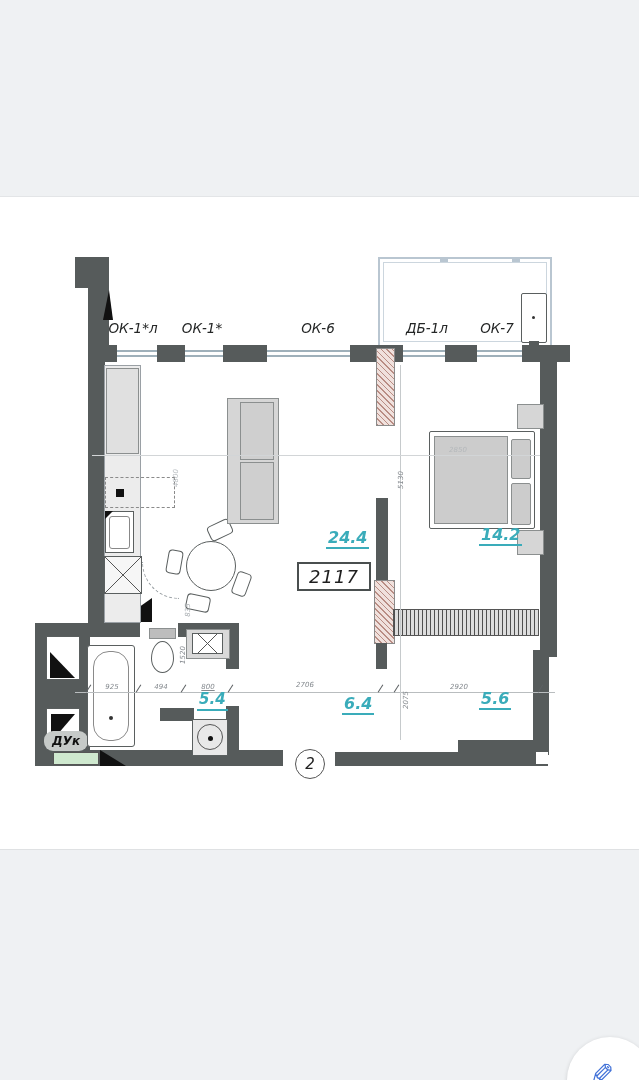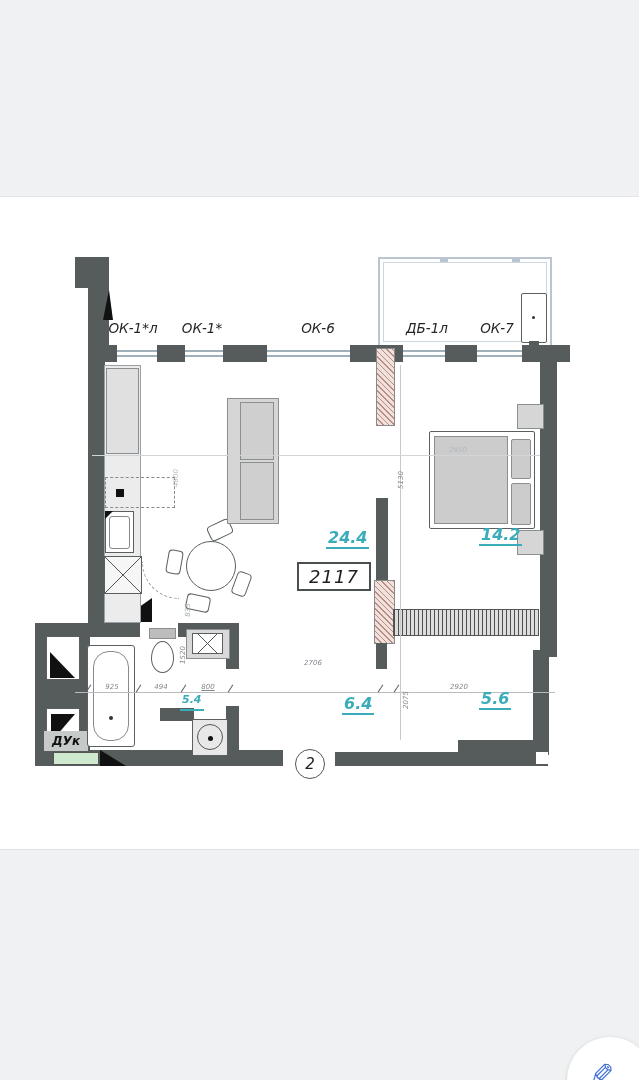--- a/index.html
+++ b/index.html
@@ -39,21 +39,21 @@
         font-size:15px;font-style:italic;color:#222;}
   .balc{position:absolute;left:378px;top:257px;width:174px;height:90px;border:2px solid #b9c6d1;box-sizing:border-box;}
   .balc-in{position:absolute;left:3px;top:3px;right:3px;bottom:3px;border:1px solid #ccd6de;}
   .arc{position:absolute;border:1px dashed #9aa0a4;border-top:none;border-right:none;
        border-radius:0 0 0 100%;box-sizing:border-box;}
   .fab{position:absolute;left:567px;top:1037px;width:86px;height:86px;border-radius:50%;background:#fff;
        box-shadow:0 1px 4px rgba(0,0,0,.15);display:flex;align-items:center;justify-content:center;}
   .fab span{font-size:30px;color:#4272d8;transform:scaleX(-1) translate(8px,-6px);}
   .ductlbl{position:absolute;left:44px;top:731px;width:44px;height:20px;background:#c6cac8;
            display:flex;align-items:center;justify-content:center;
-           font-size:12px;font-style:italic;font-weight:bold;color:#101010;}
+           font-size:12px;font-style:italic;font-weight:bold;color:#101010;border-radius:9px;}
   .green{position:absolute;left:53px;top:752px;width:46px;height:13px;background:#cfe9cf;border:1px solid #555;box-sizing:border-box;}
 </style>
 </head>
 <body>
 
 <div class="page">
 
   <div class="panel"></div>
 
   <div class="balc">
@@ -157,39 +157,39 @@
   <div class="tick" style="left:134px;top:688px;"></div>
   <div class="tick" style="left:179px;top:688px;"></div>
   <div class="tick" style="left:226px;top:688px;"></div>
   <div class="tick" style="left:376px;top:688px;"></div>
   <div class="tick" style="left:392px;top:688px;"></div>
   <div class="tick" style="left:536px;top:688px;"></div>
 
   <div class="dim" style="left:98px;top:683px;width:28px;">925</div>
   <div class="dim" style="left:147px;top:683px;width:28px;">494</div>
   <div class="dim" style="left:194px;top:683px;width:28px;text-decoration:underline;">800</div>
-  <div class="dim" style="left:289px;top:659px;width:32px;margin-left:8px;">2706</div>
+  <div class="dim" style="left:289px;top:681px;width:32px;">2706</div>
   <div class="dim" style="left:443px;top:683px;width:32px;">2920</div>
   <div class="dim" style="left:442px;top:446px;width:32px;color:#b4b8bb;">2850</div>
 
   <div class="vdim" style="left:381px;top:475px;width:40px;height:10px;">5130</div>
   <div class="vdim" style="left:386px;top:695px;width:40px;height:10px;">2075</div>
   <div class="vdim" style="left:163px;top:650px;width:40px;height:10px;">1520</div>
   <div class="vdim" style="left:168px;top:605px;width:40px;height:10px;color:#a8adb1;">835</div>
   <div class="vdim" style="left:156px;top:473px;width:40px;height:10px;color:#b8bdc1;">4800</div>
 
   <div class="wlabel" style="left:96px;top:320px;width:74px;">ОК-1*л</div>
   <div class="wlabel" style="left:170px;top:320px;width:64px;">ОК-1*</div>
   <div class="wlabel" style="left:292px;top:320px;width:52px;">ОК-6</div>
   <div class="wlabel" style="left:394px;top:320px;width:66px;">ДБ-1л</div>
   <div class="wlabel" style="left:468px;top:320px;width:58px;">ОК-7</div>
 
   <div class="area" style="left:326px;top:529px;">24.4</div>
   <div class="area" style="left:479px;top:526px;">14.2</div>
-  <div class="area" style="left:180px;top:691px;font-size:11px;">5.4</div>
+  <div class="area" style="left:197px;top:691px;font-size:15px;">5.4</div>
   <div class="area" style="left:342px;top:695px;">6.4</div>
   <div class="area" style="left:479px;top:690px;">5.6</div>
 
   <div class="unitbox">2117</div>
   <div class="circ">2</div>
 
   <div class="fab">
     <span>✎</span>
   </div>
 

